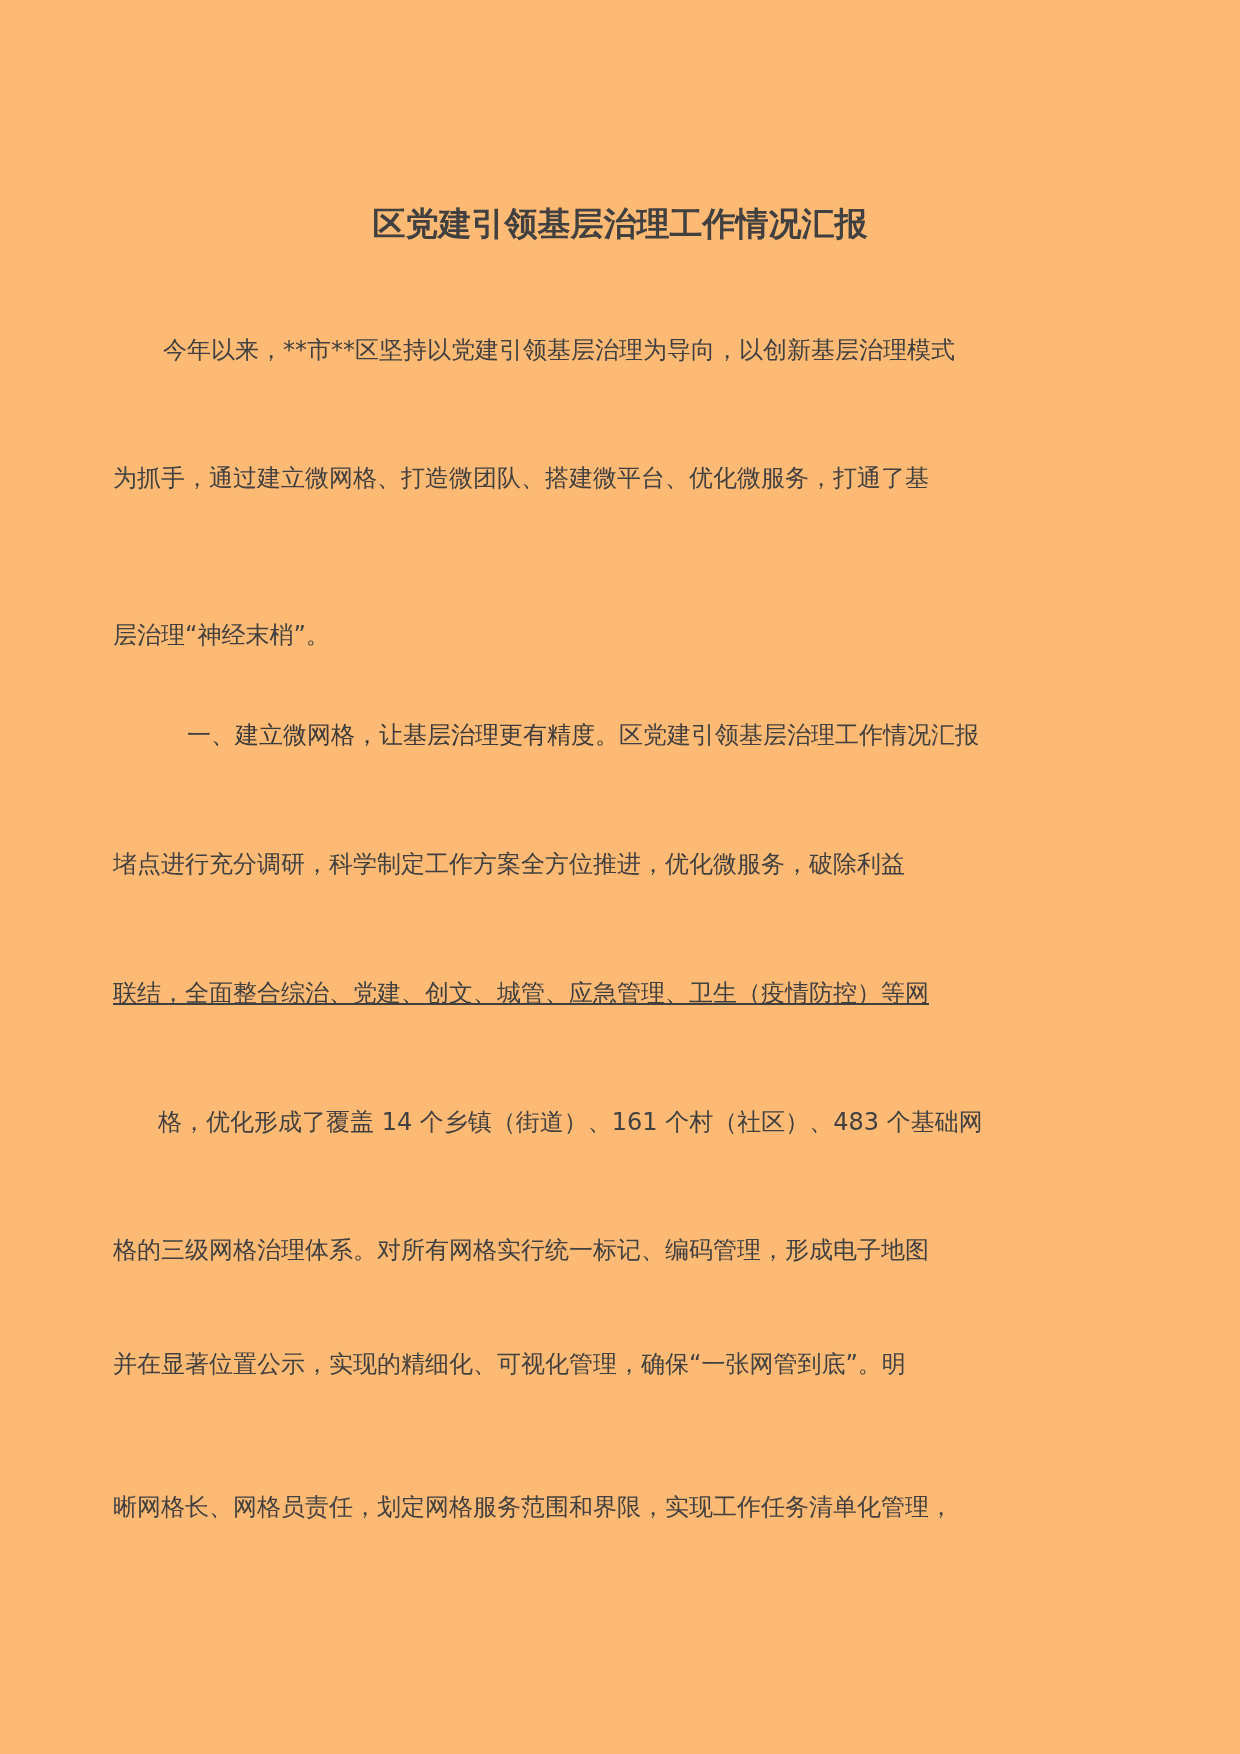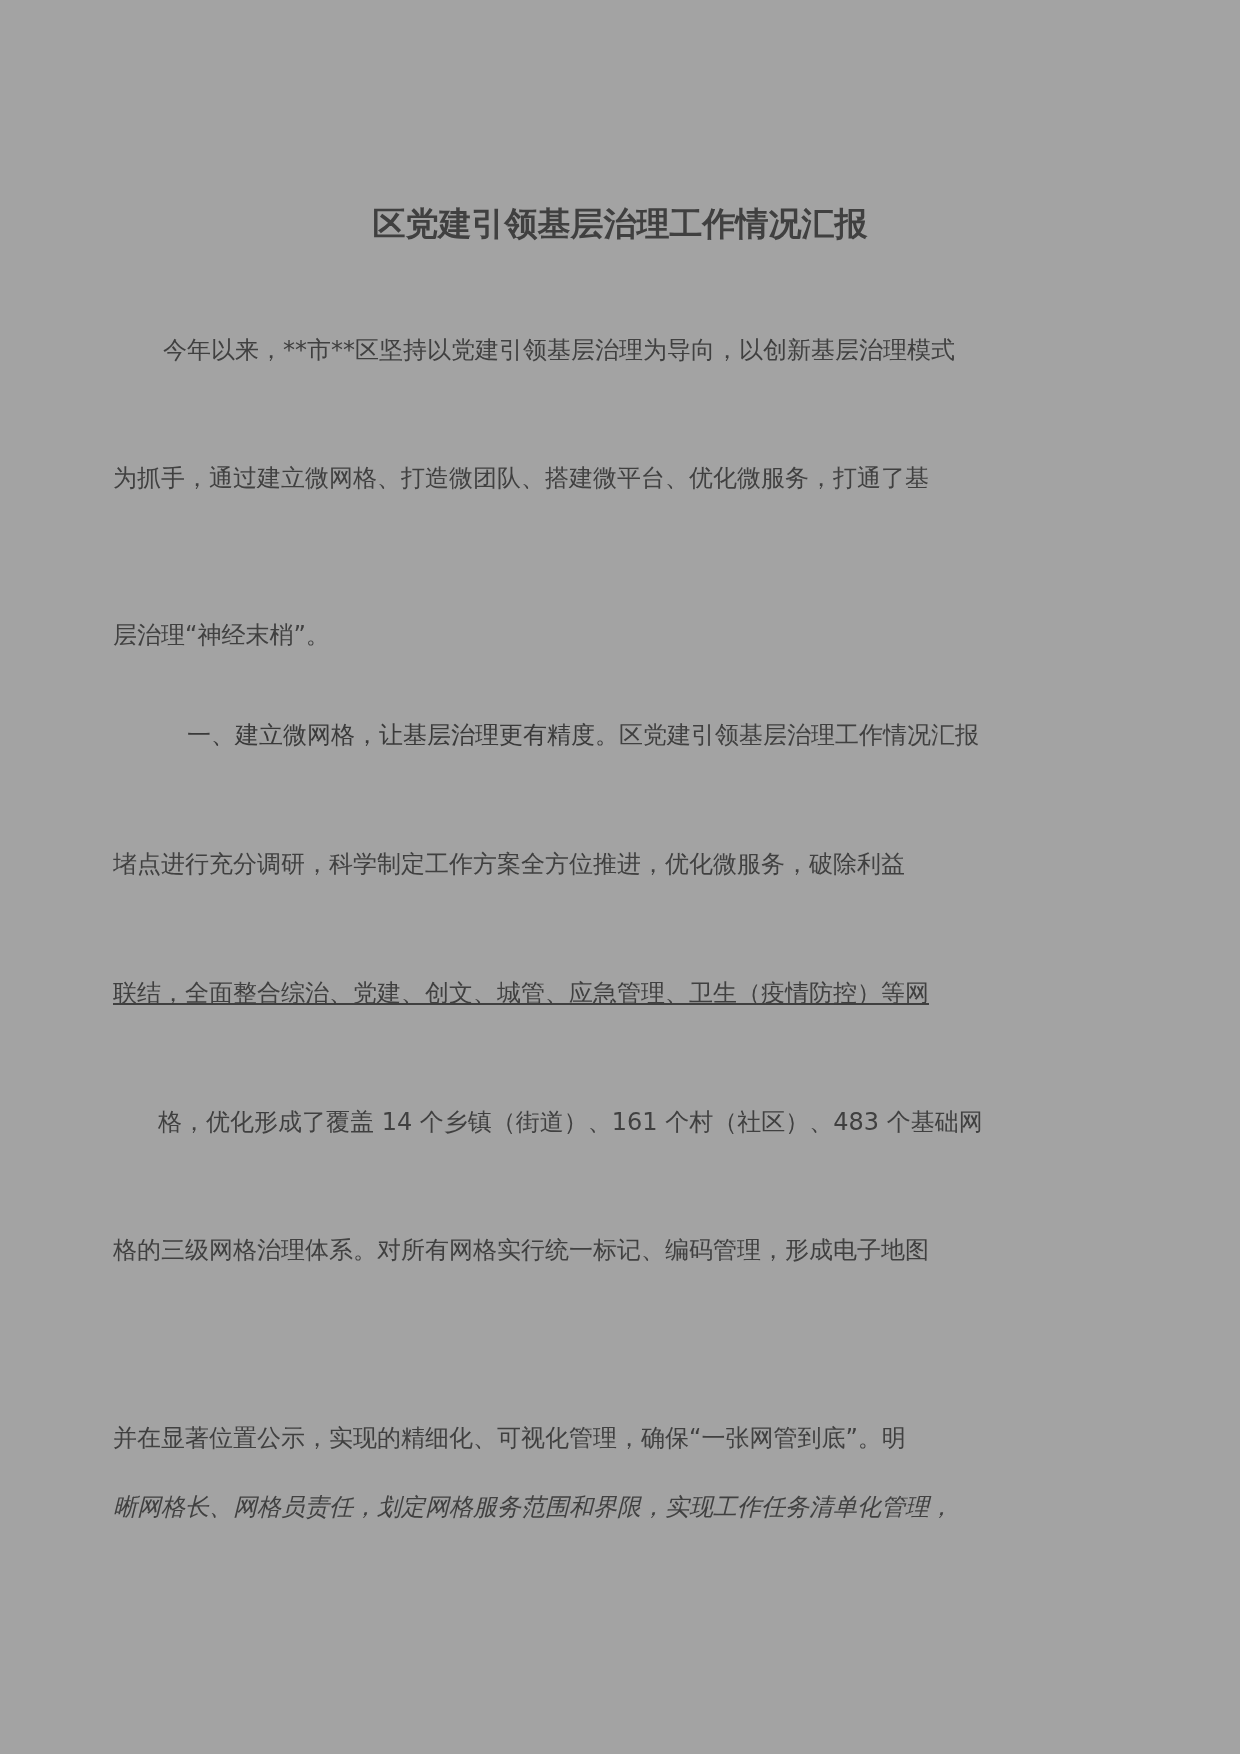--- a/index.html
+++ b/index.html
@@ -13,21 +13,21 @@
       position: relative;
       overflow: hidden;
       font-family: "DejaVu Sans", "Liberation Sans", sans-serif;
       color: #404040;
     }
     .page {
       position: absolute;
       left: 0; top: 0;
       width: 1240px;
       height: 1754px;
-      background: #a3a3a3;
+      background: #fdba74;
     }
     .doc-title {
       position: absolute;
       left: 0;
       width: 1240px;
       top: 202px;
       text-align: center;
       font-size: 33px;
       font-weight: bold;
       color: #404040;
@@ -60,17 +60,17 @@
   </div>
 
   <div>
     <div class="line indent" style="top:715px;">
       <span class="strong">一、建立微网格，让基层治理更有精度。</span><span>区党建引领基层治理工作情况汇报</span>
     </div>
     <div class="line" style="top:844px;">堵点进行充分调研，科学制定工作方案全方位推进，优化微服务，破除利益</div>
     <div class="line" style="top:973px;text-decoration:underline;">联结，全面整合综治、党建、创文、城管、应急管理、卫生（疫情防控）等网</div>
     <div class="line" style="top:1102px;margin-left:45px;">格，优化形成了覆盖 14 个乡镇（街道）、161 个村（社区）、483 个基础网</div>
     <div class="line" style="top:1230px;">格的三级网格治理体系。对所有网格实行统一标记、编码管理，形成电子地图</div>
-    <div class="line" style="top:1418px;">并在显著位置公示，实现的精细化、可视化管理，确保“一张网管到底”。明</div>
-    <div class="line" style="top:1487px;font-style:italic;">晰网格长、网格员责任，划定网格服务范围和界限，实现工作任务清单化管理，</div>
+    <div class="line" style="top:1344px;">并在显著位置公示，实现的精细化、可视化管理，确保“一张网管到底”。明</div>
+    <div class="line" style="top:1487px;">晰网格长、网格员责任，划定网格服务范围和界限，实现工作任务清单化管理，</div>
   </div>
 
 </div>
 
 </body></html>

